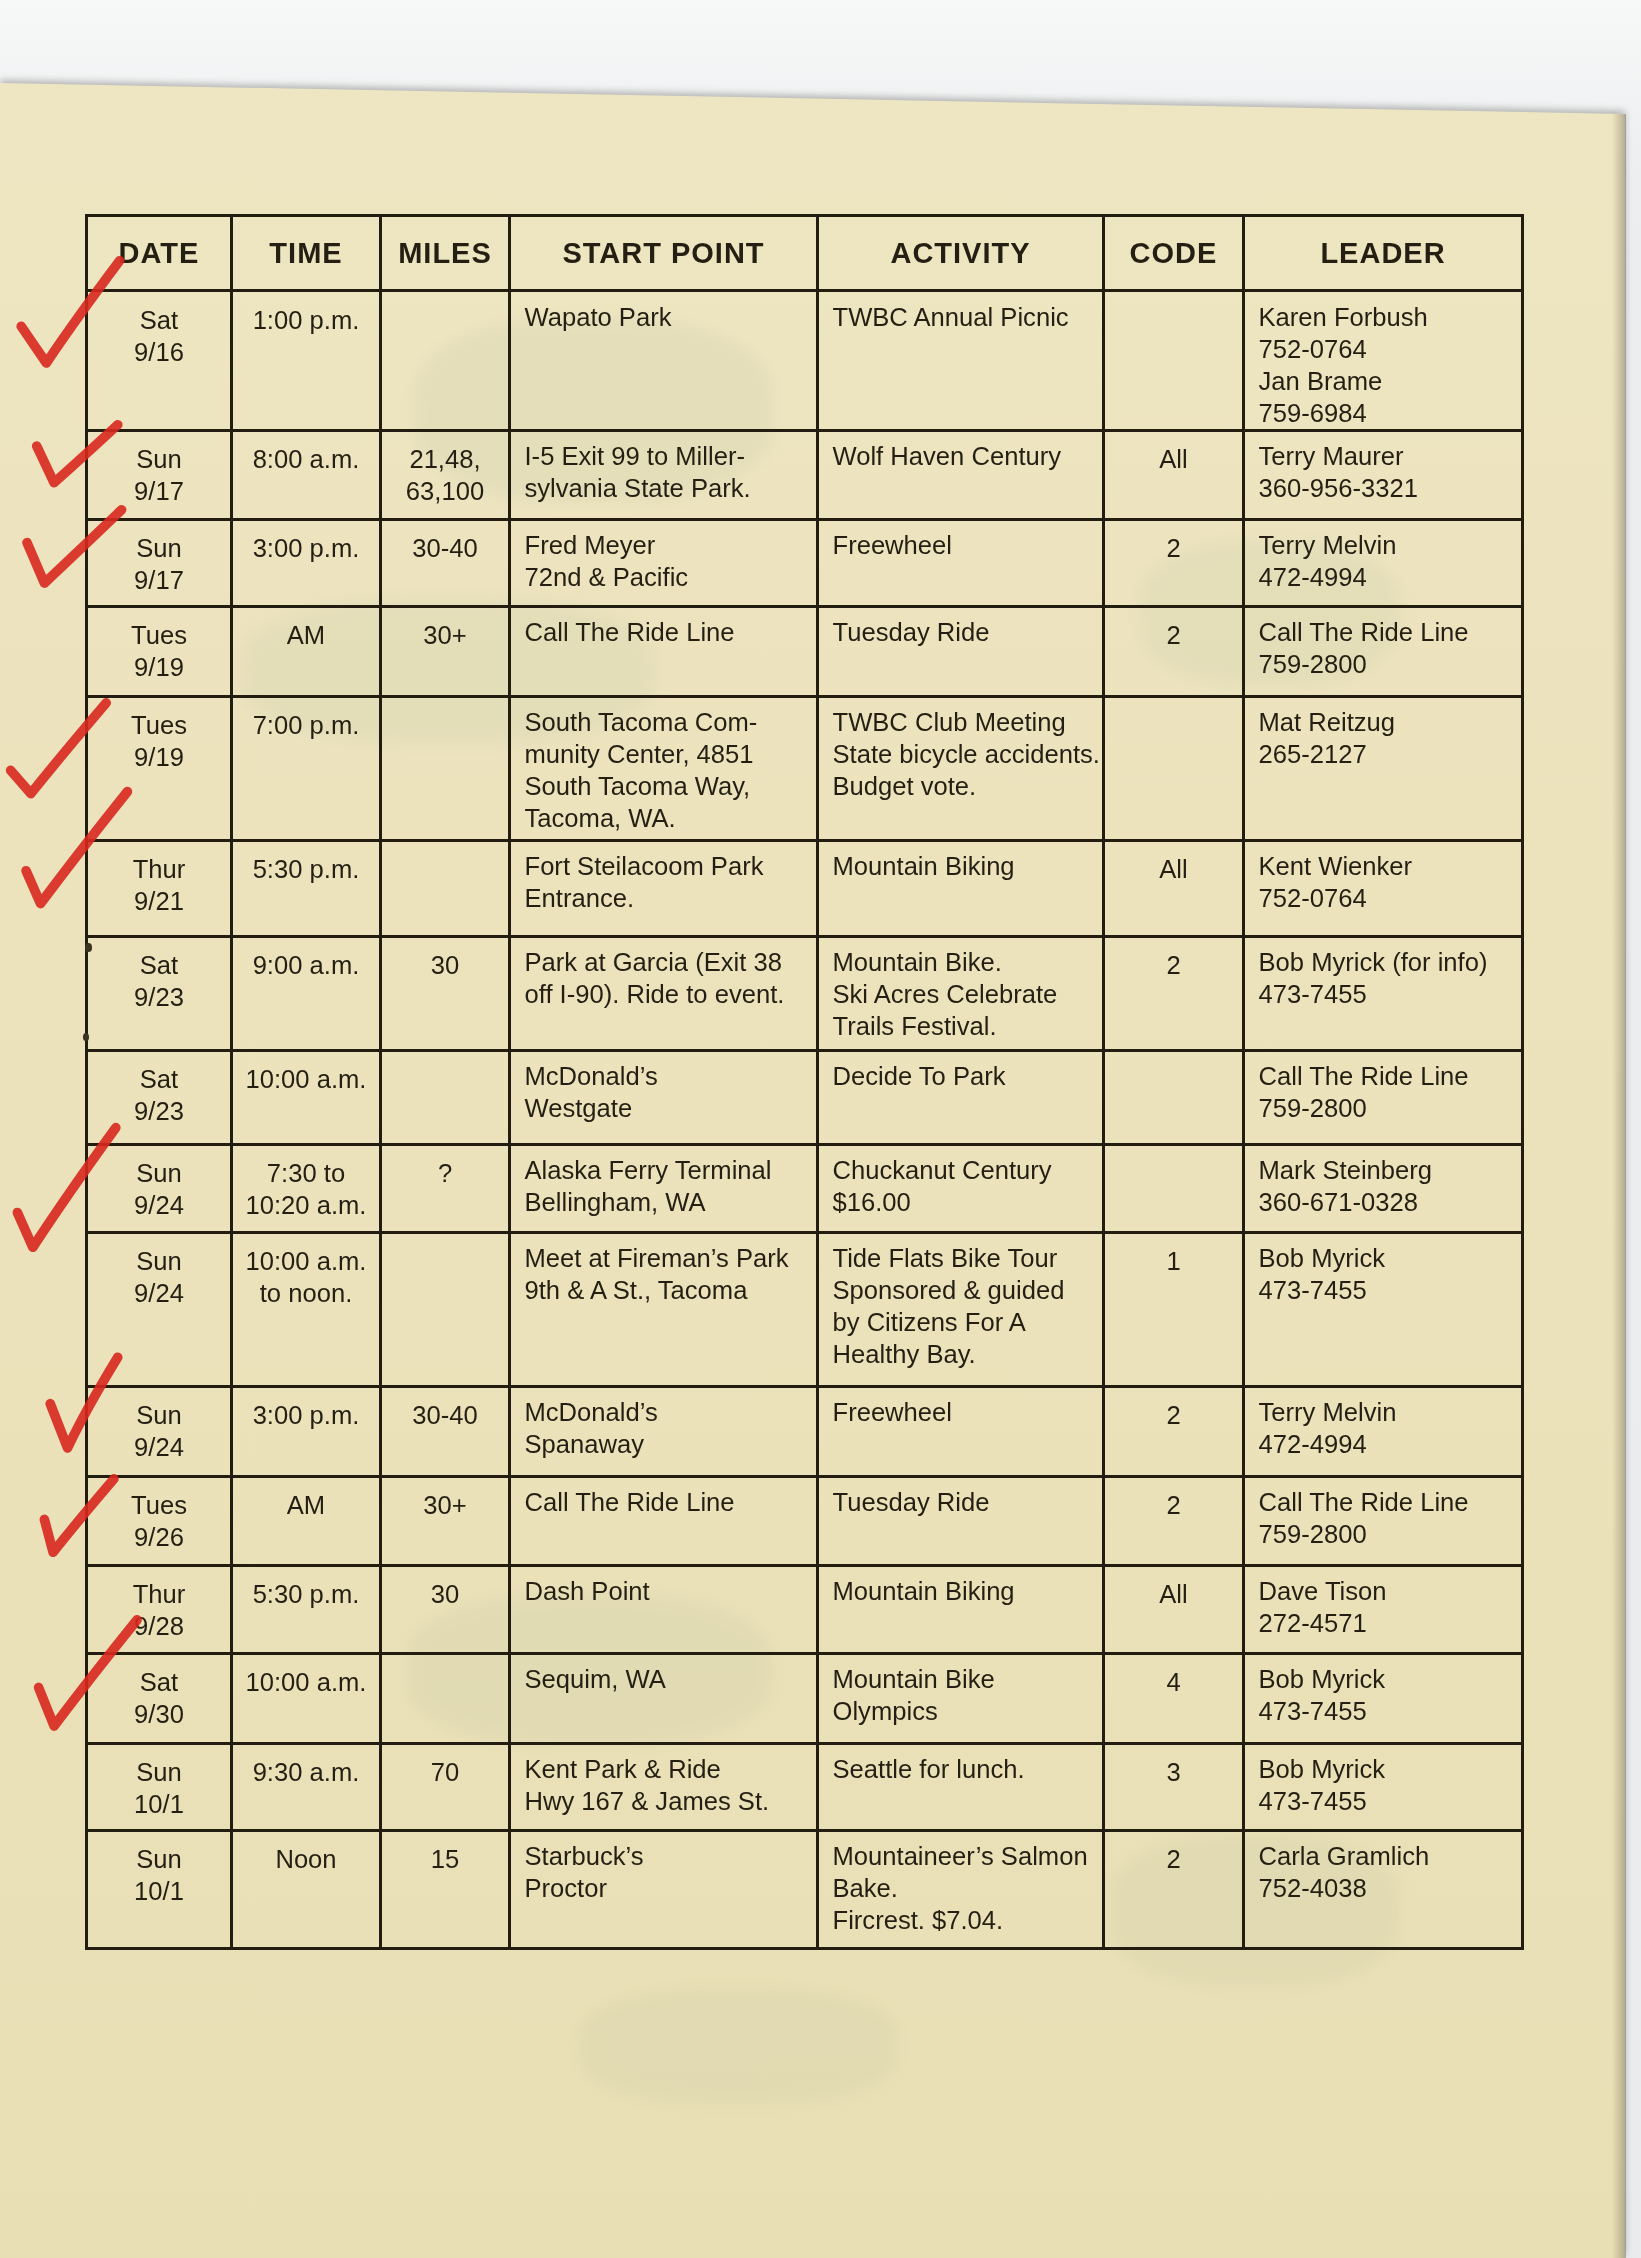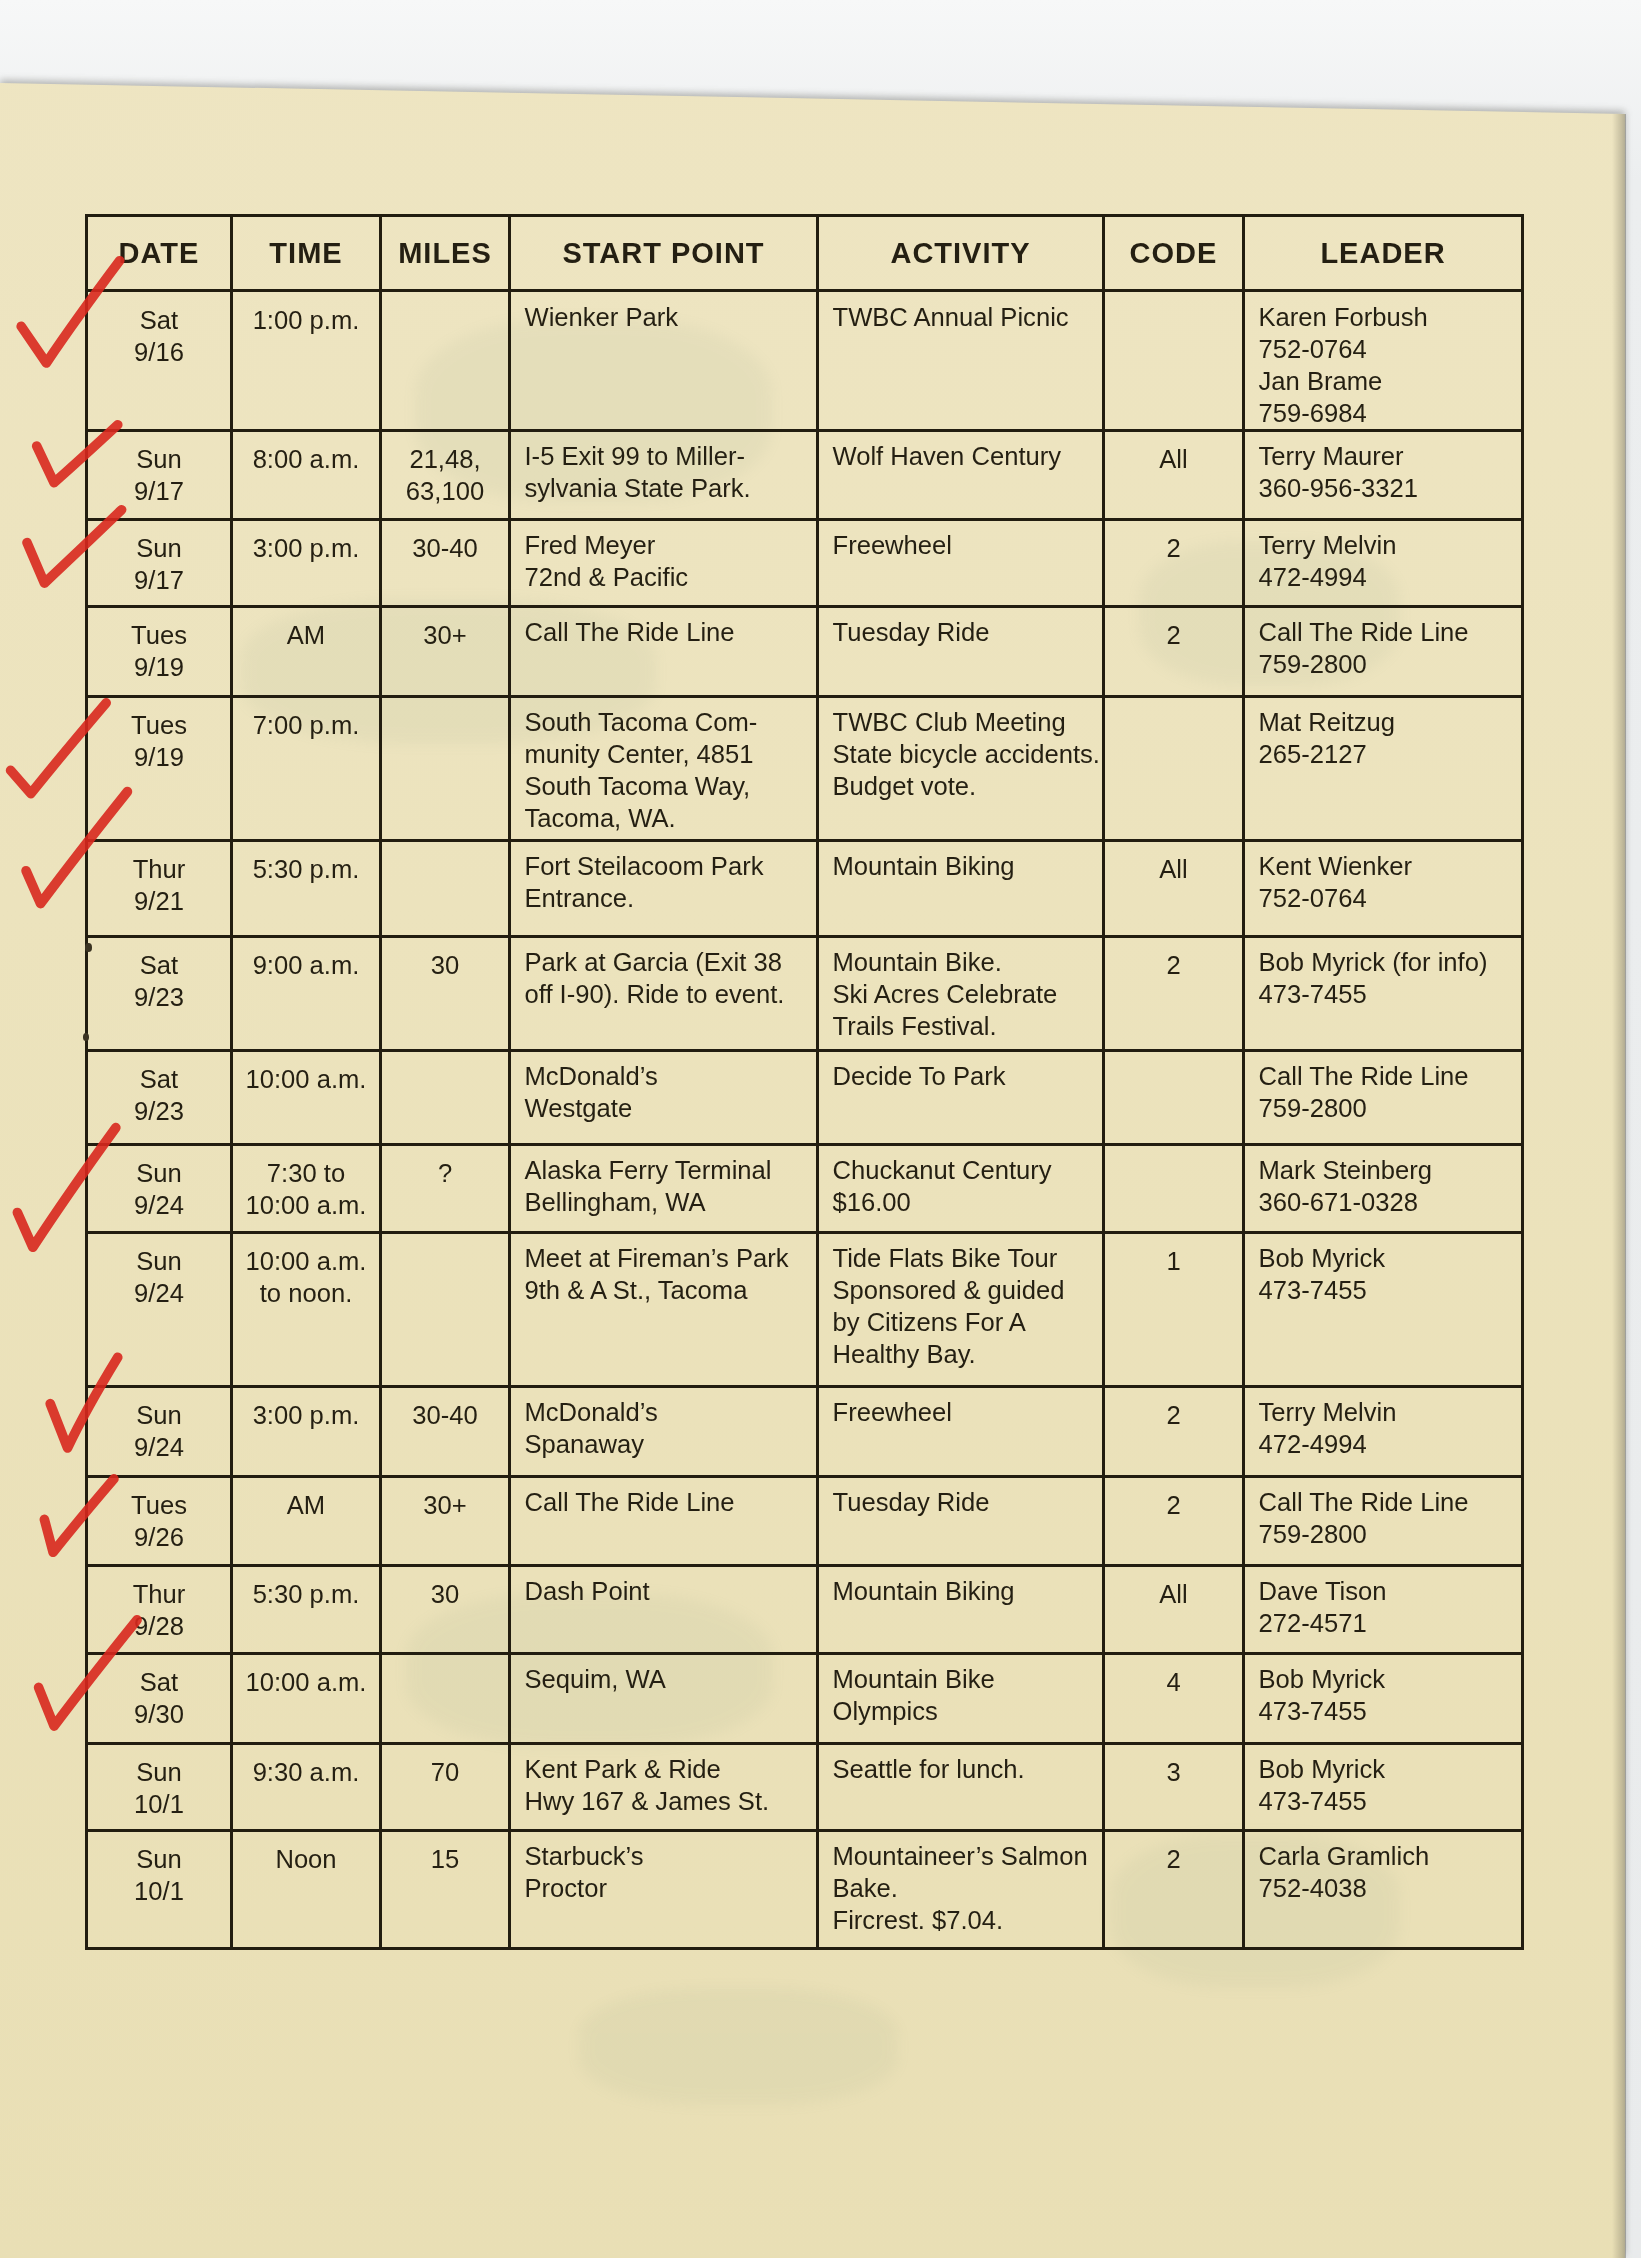--- a/index.html
+++ b/index.html
@@ -84,21 +84,21 @@
         <th>CODE</th>
         <th>LEADER</th>
       </tr>
     </thead>
     <tbody>
         <tr style="height: 135px;">
           <td class="c-date">Sat
 9/16</td>
           <td class="c-time">1:00 p.m.</td>
           <td class="c-miles"></td>
-          <td class="c-start">Wienker Park</td>
+          <td class="c-start">Wapato Park</td>
           <td class="c-activity">TWBC Annual Picnic</td>
           <td class="c-code"></td>
           <td class="c-leader">Karen Forbush
 752-0764
 Jan Brame
 759-6984</td>
         </tr>
         <tr style="height: 89px;">
           <td class="c-date">Sun
 9/17</td>
@@ -186,21 +186,21 @@
 Westgate</td>
           <td class="c-activity">Decide To Park</td>
           <td class="c-code"></td>
           <td class="c-leader">Call The Ride Line
 759-2800</td>
         </tr>
         <tr style="height: 88px;">
           <td class="c-date">Sun
 9/24</td>
           <td class="c-time">7:30 to
-10:00 a.m.</td>
+10:20 a.m.</td>
           <td class="c-miles">?</td>
           <td class="c-start">Alaska Ferry Terminal
 Bellingham, WA</td>
           <td class="c-activity">Chuckanut Century
 $16.00</td>
           <td class="c-code"></td>
           <td class="c-leader">Mark Steinberg
 360-671-0328</td>
         </tr>
         <tr style="height: 154px;">

